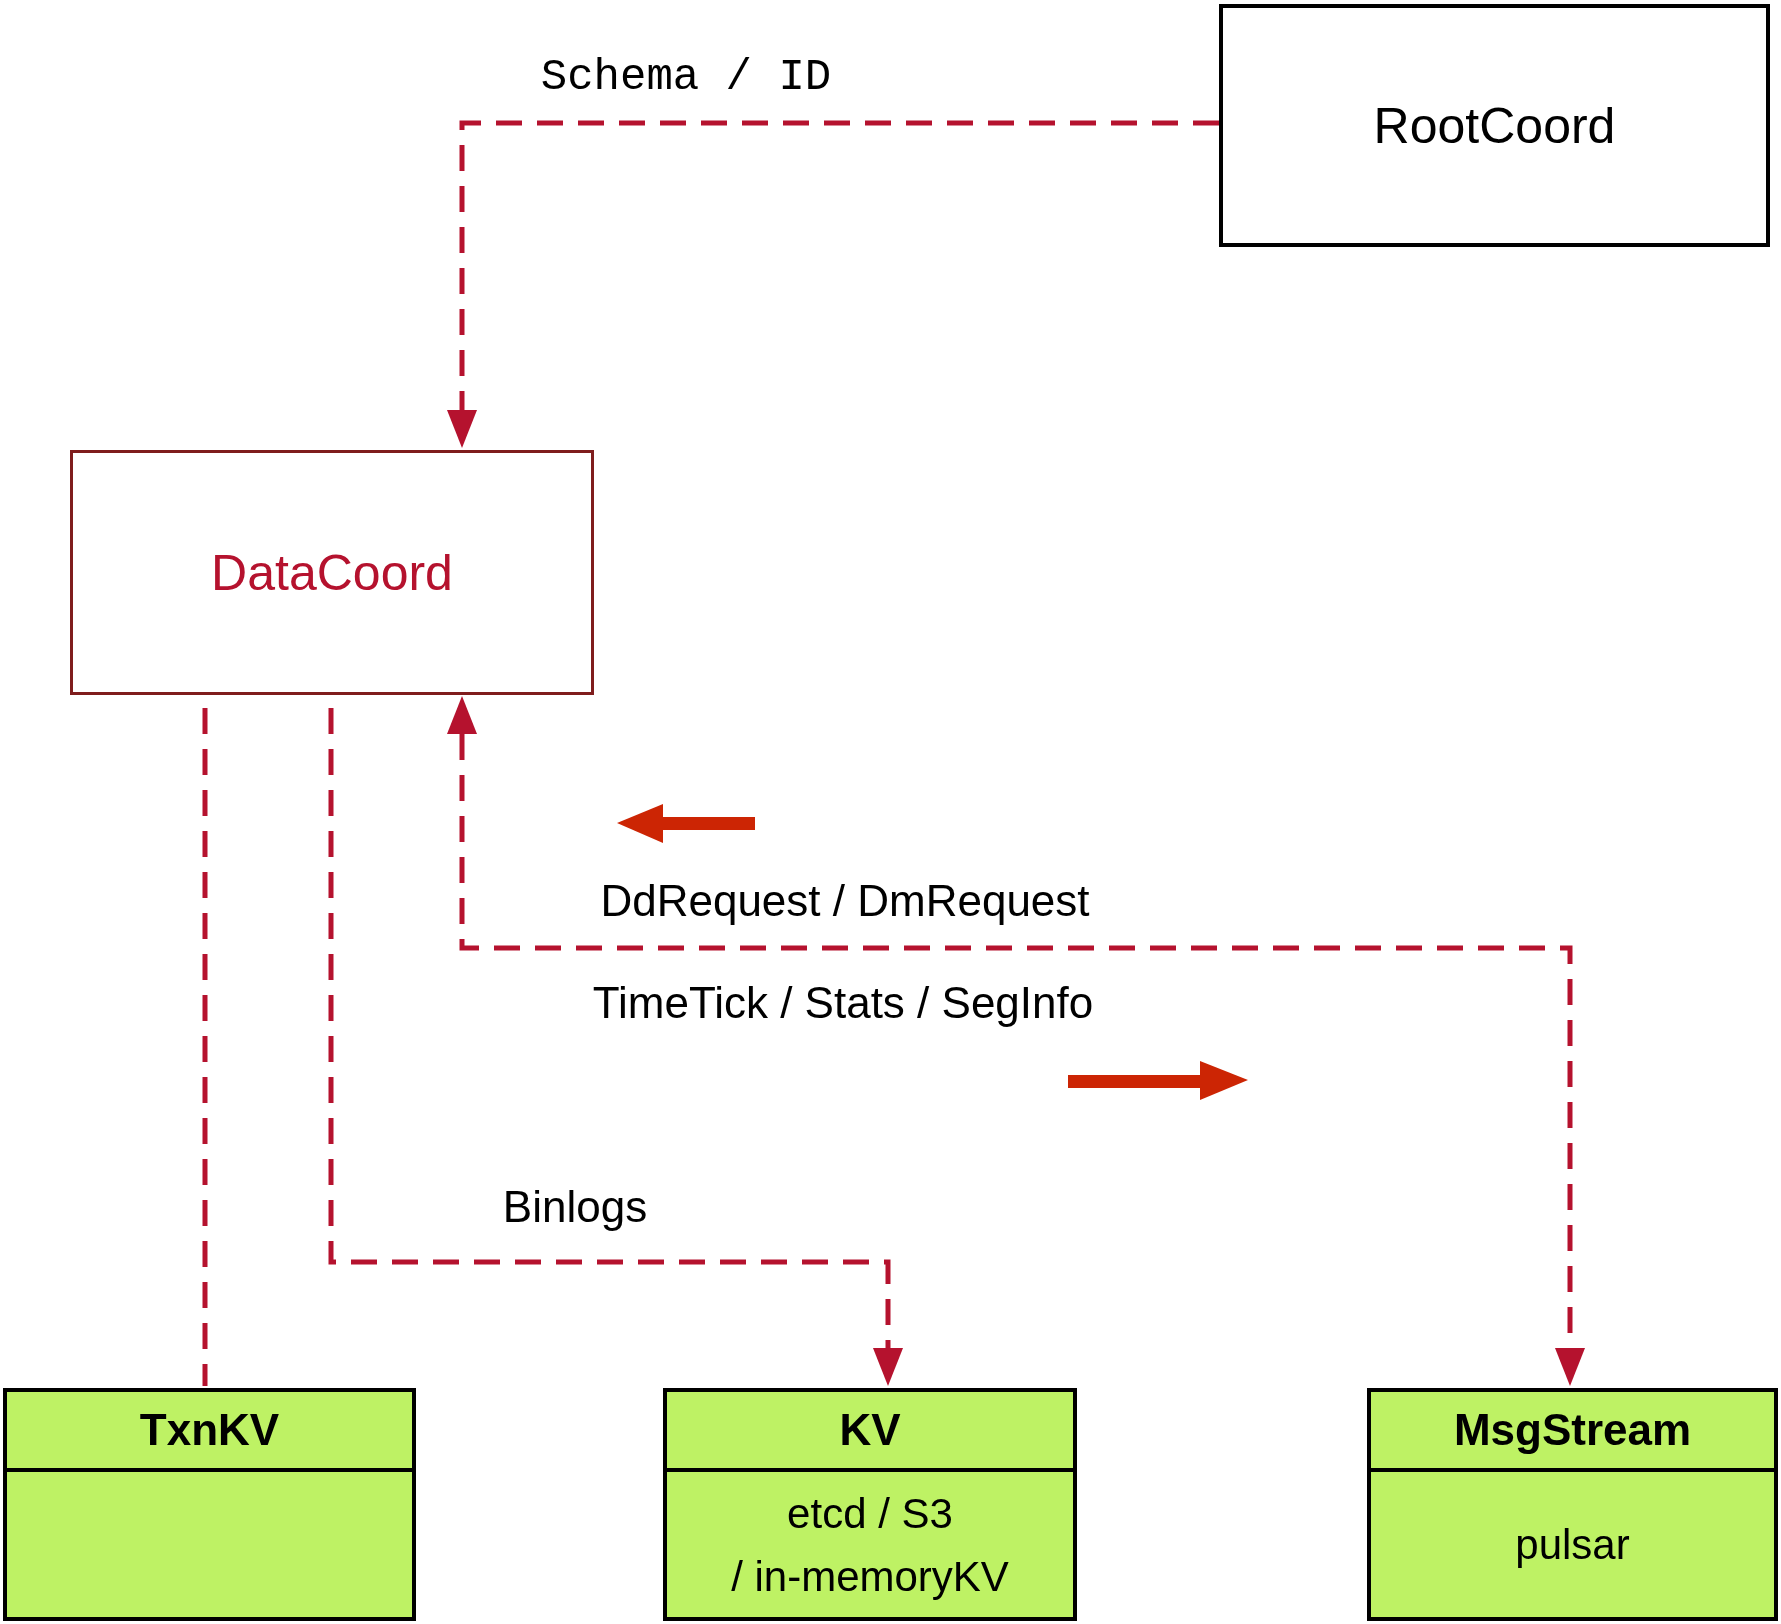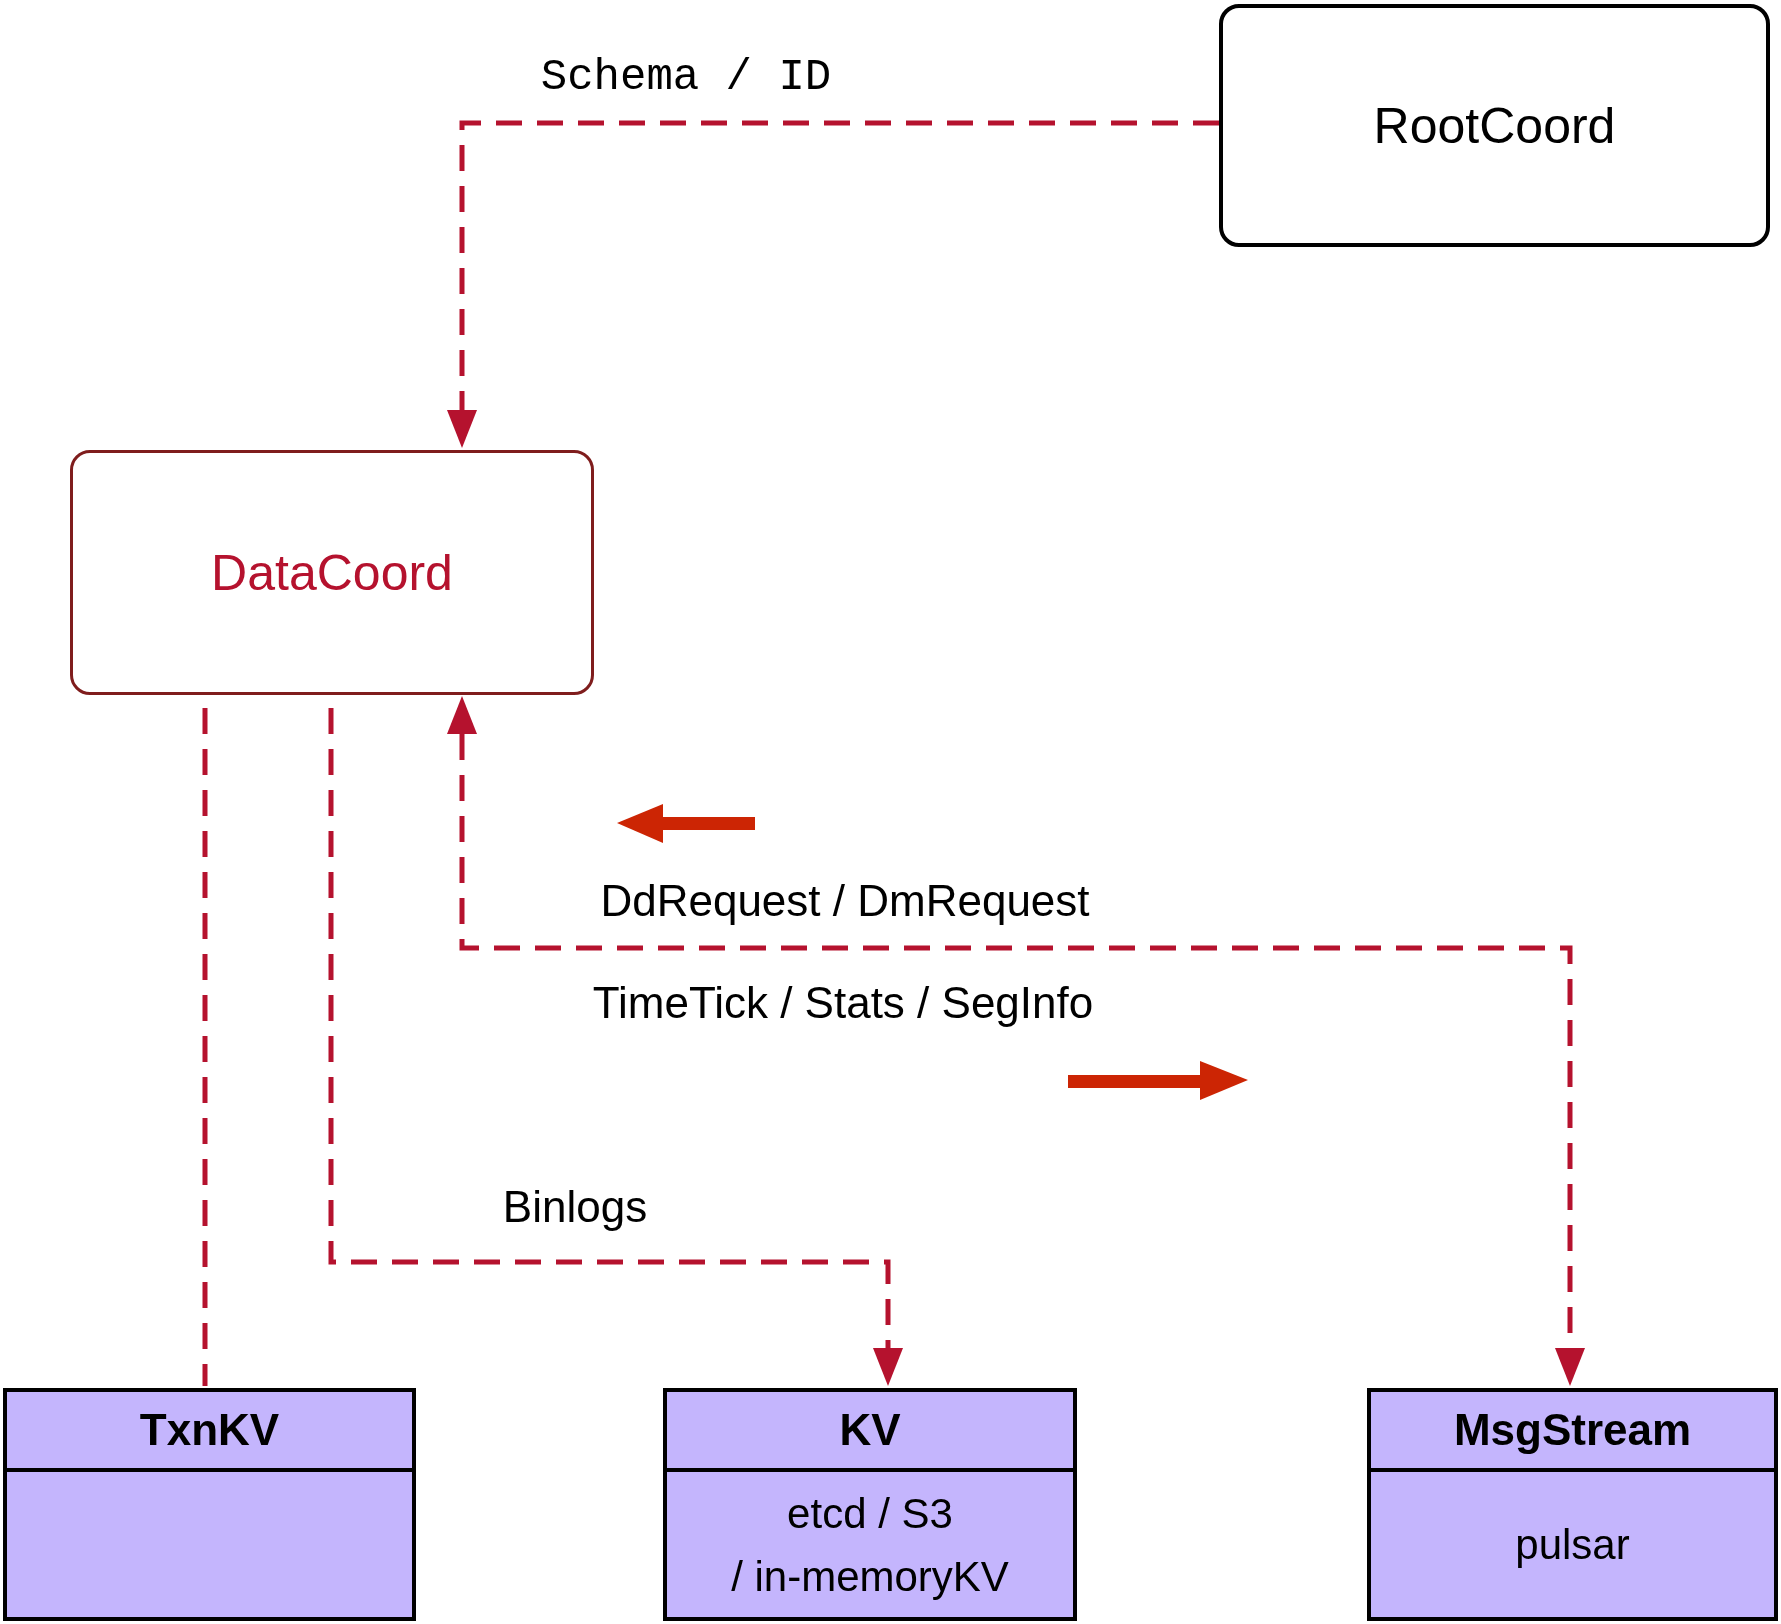--- a/index.html
+++ b/index.html
@@ -21,38 +21,37 @@
     width: 1781px;
     height: 1624px;
   }
   .node {
     position: absolute;
     box-sizing: border-box;
     background: #ffffff;
     display: flex;
     align-items: center;
     justify-content: center;
-    border-radius: 20px;
   }
   .node-rootcoord {
     left: 1219px; top: 4px; width: 551px; height: 243px;
     border: 4px solid #000000;
     color: #000000;
     font-size: 50px;
   }
   .node-datacoord {
     left: 70px; top: 450px; width: 524px; height: 245px;
     border: 3px solid #7f1d1d;
     color: #b5122e;
     font-size: 50px;
   }
   .tablenode {
     position: absolute;
     box-sizing: border-box;
-    background: #c4b5fd;
+    background: #bef264;
     border: 4px solid #000000;
     top: 1388px;
     height: 233px;
     display: flex;
     flex-direction: column;
   }
   .tablenode .hdr {
     box-sizing: border-box;
     height: 80px;
     border-bottom: 4px solid #000000;

